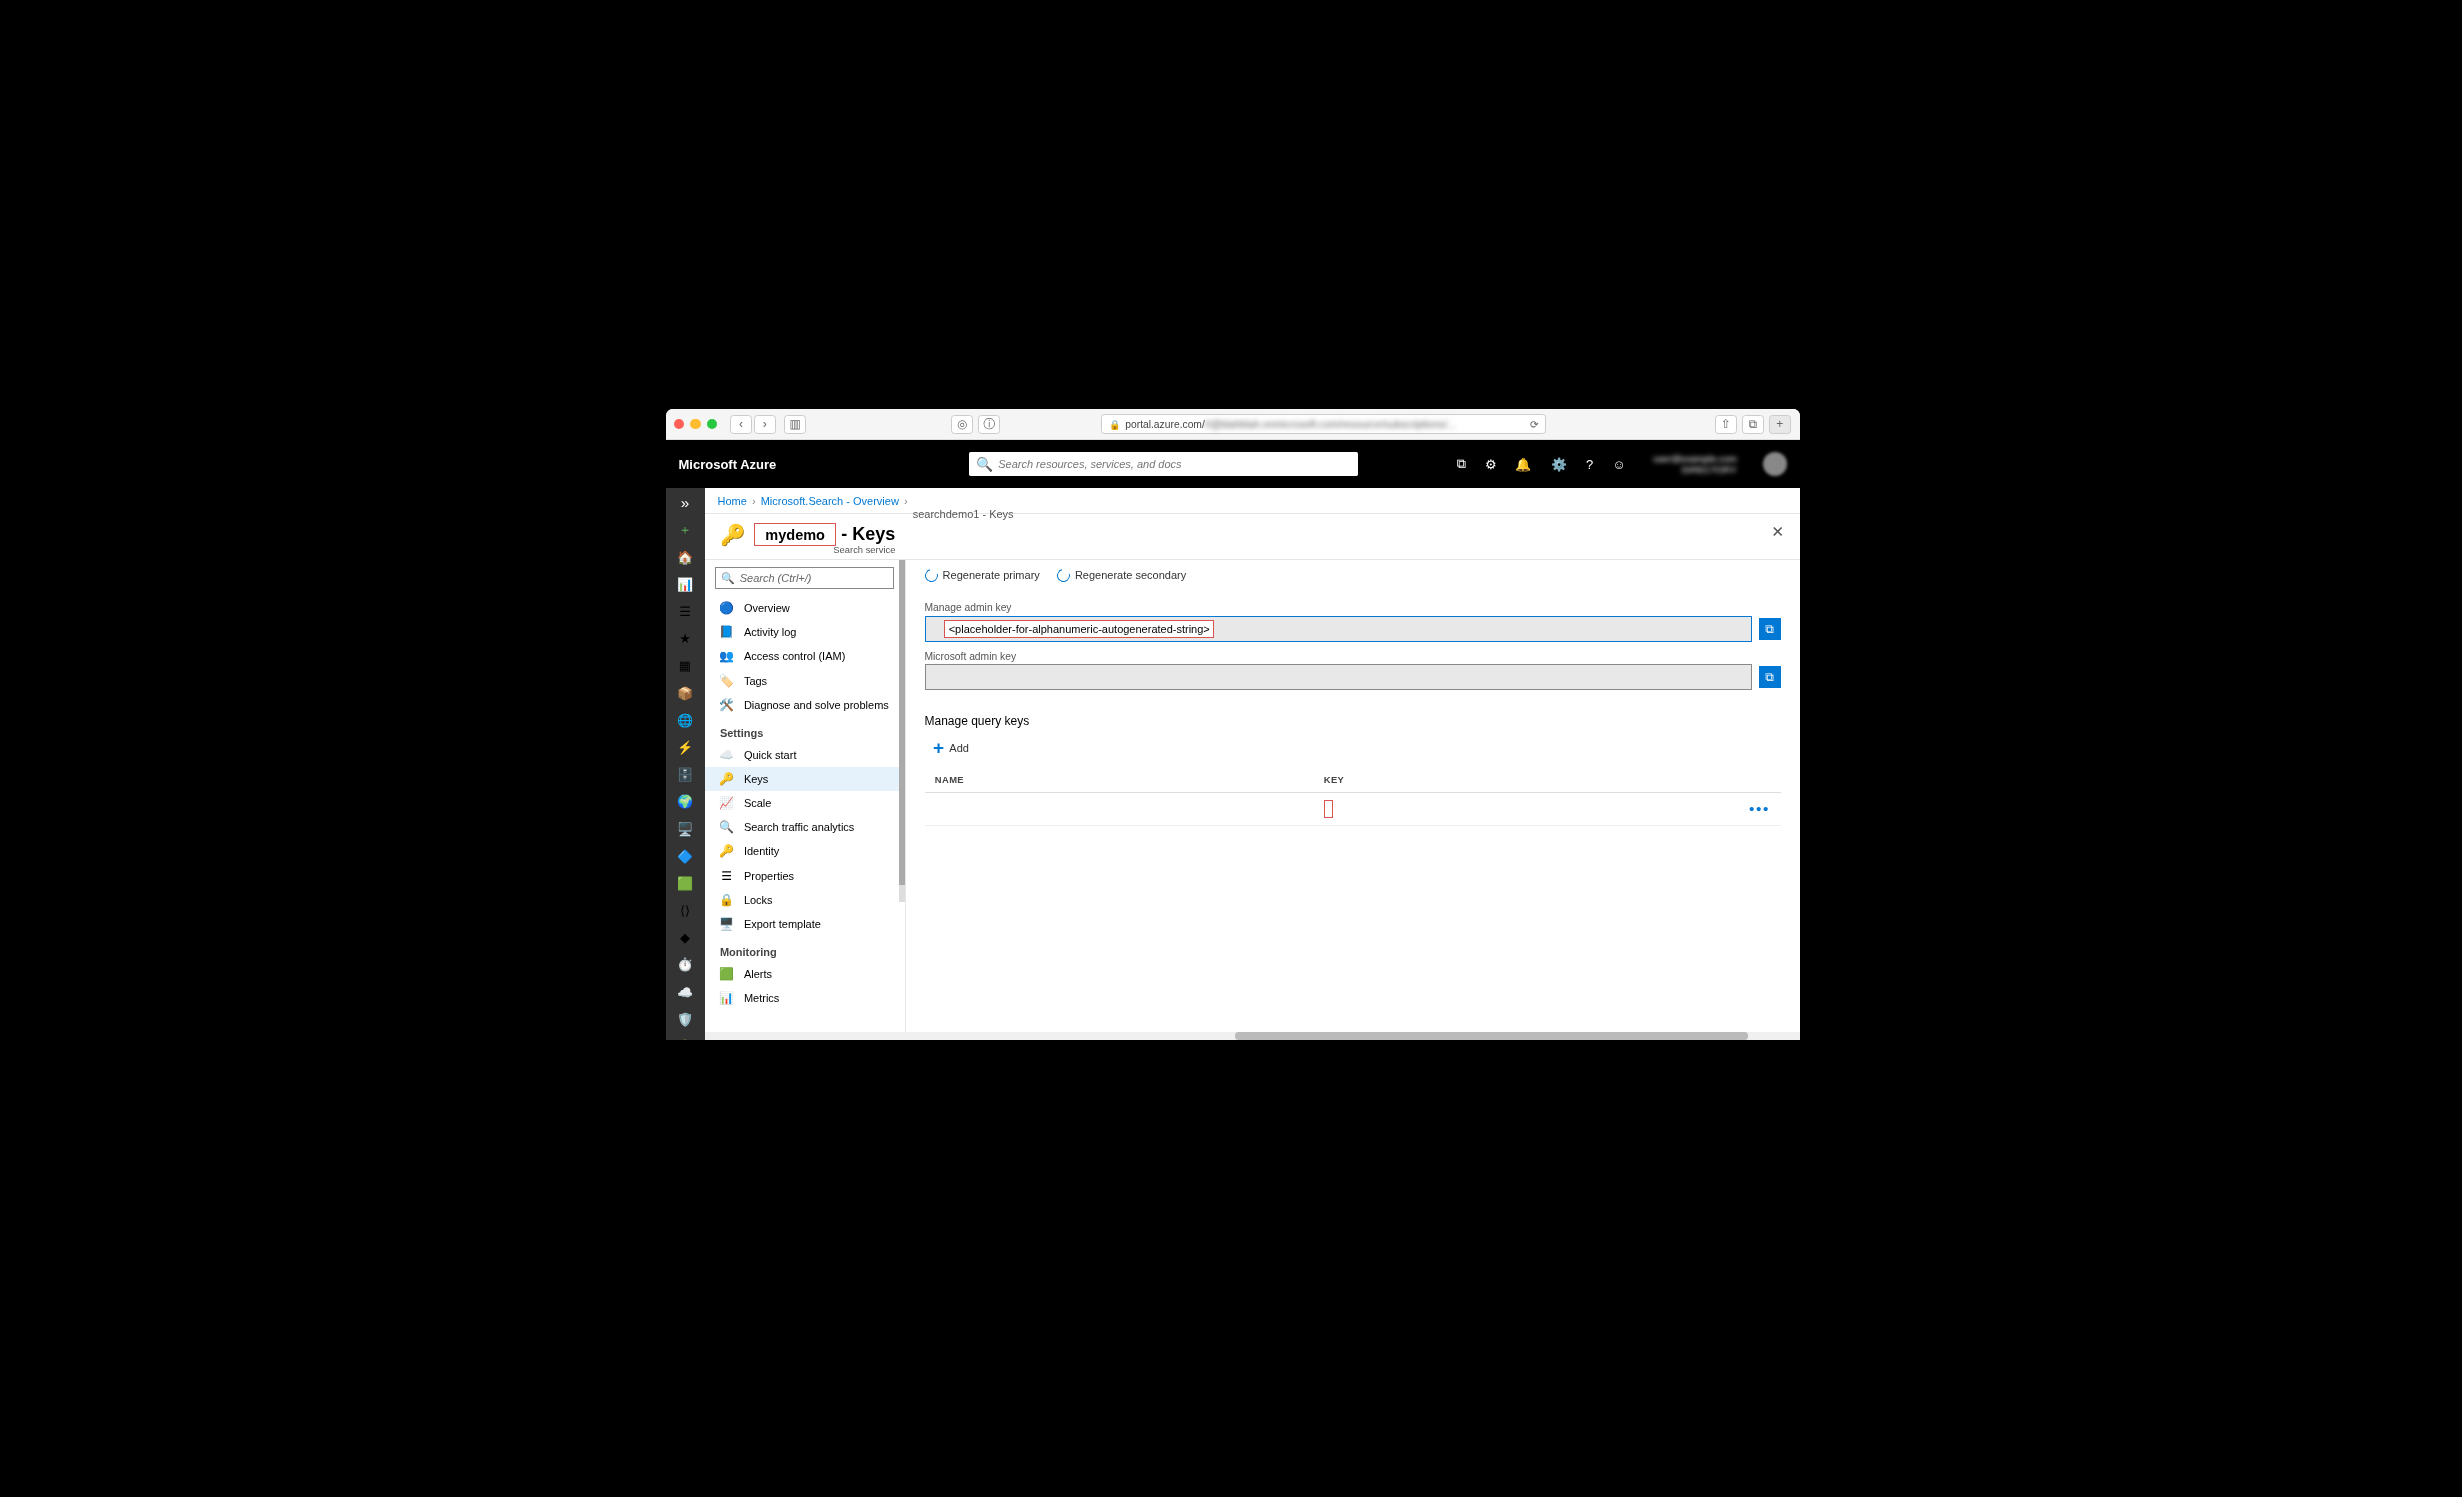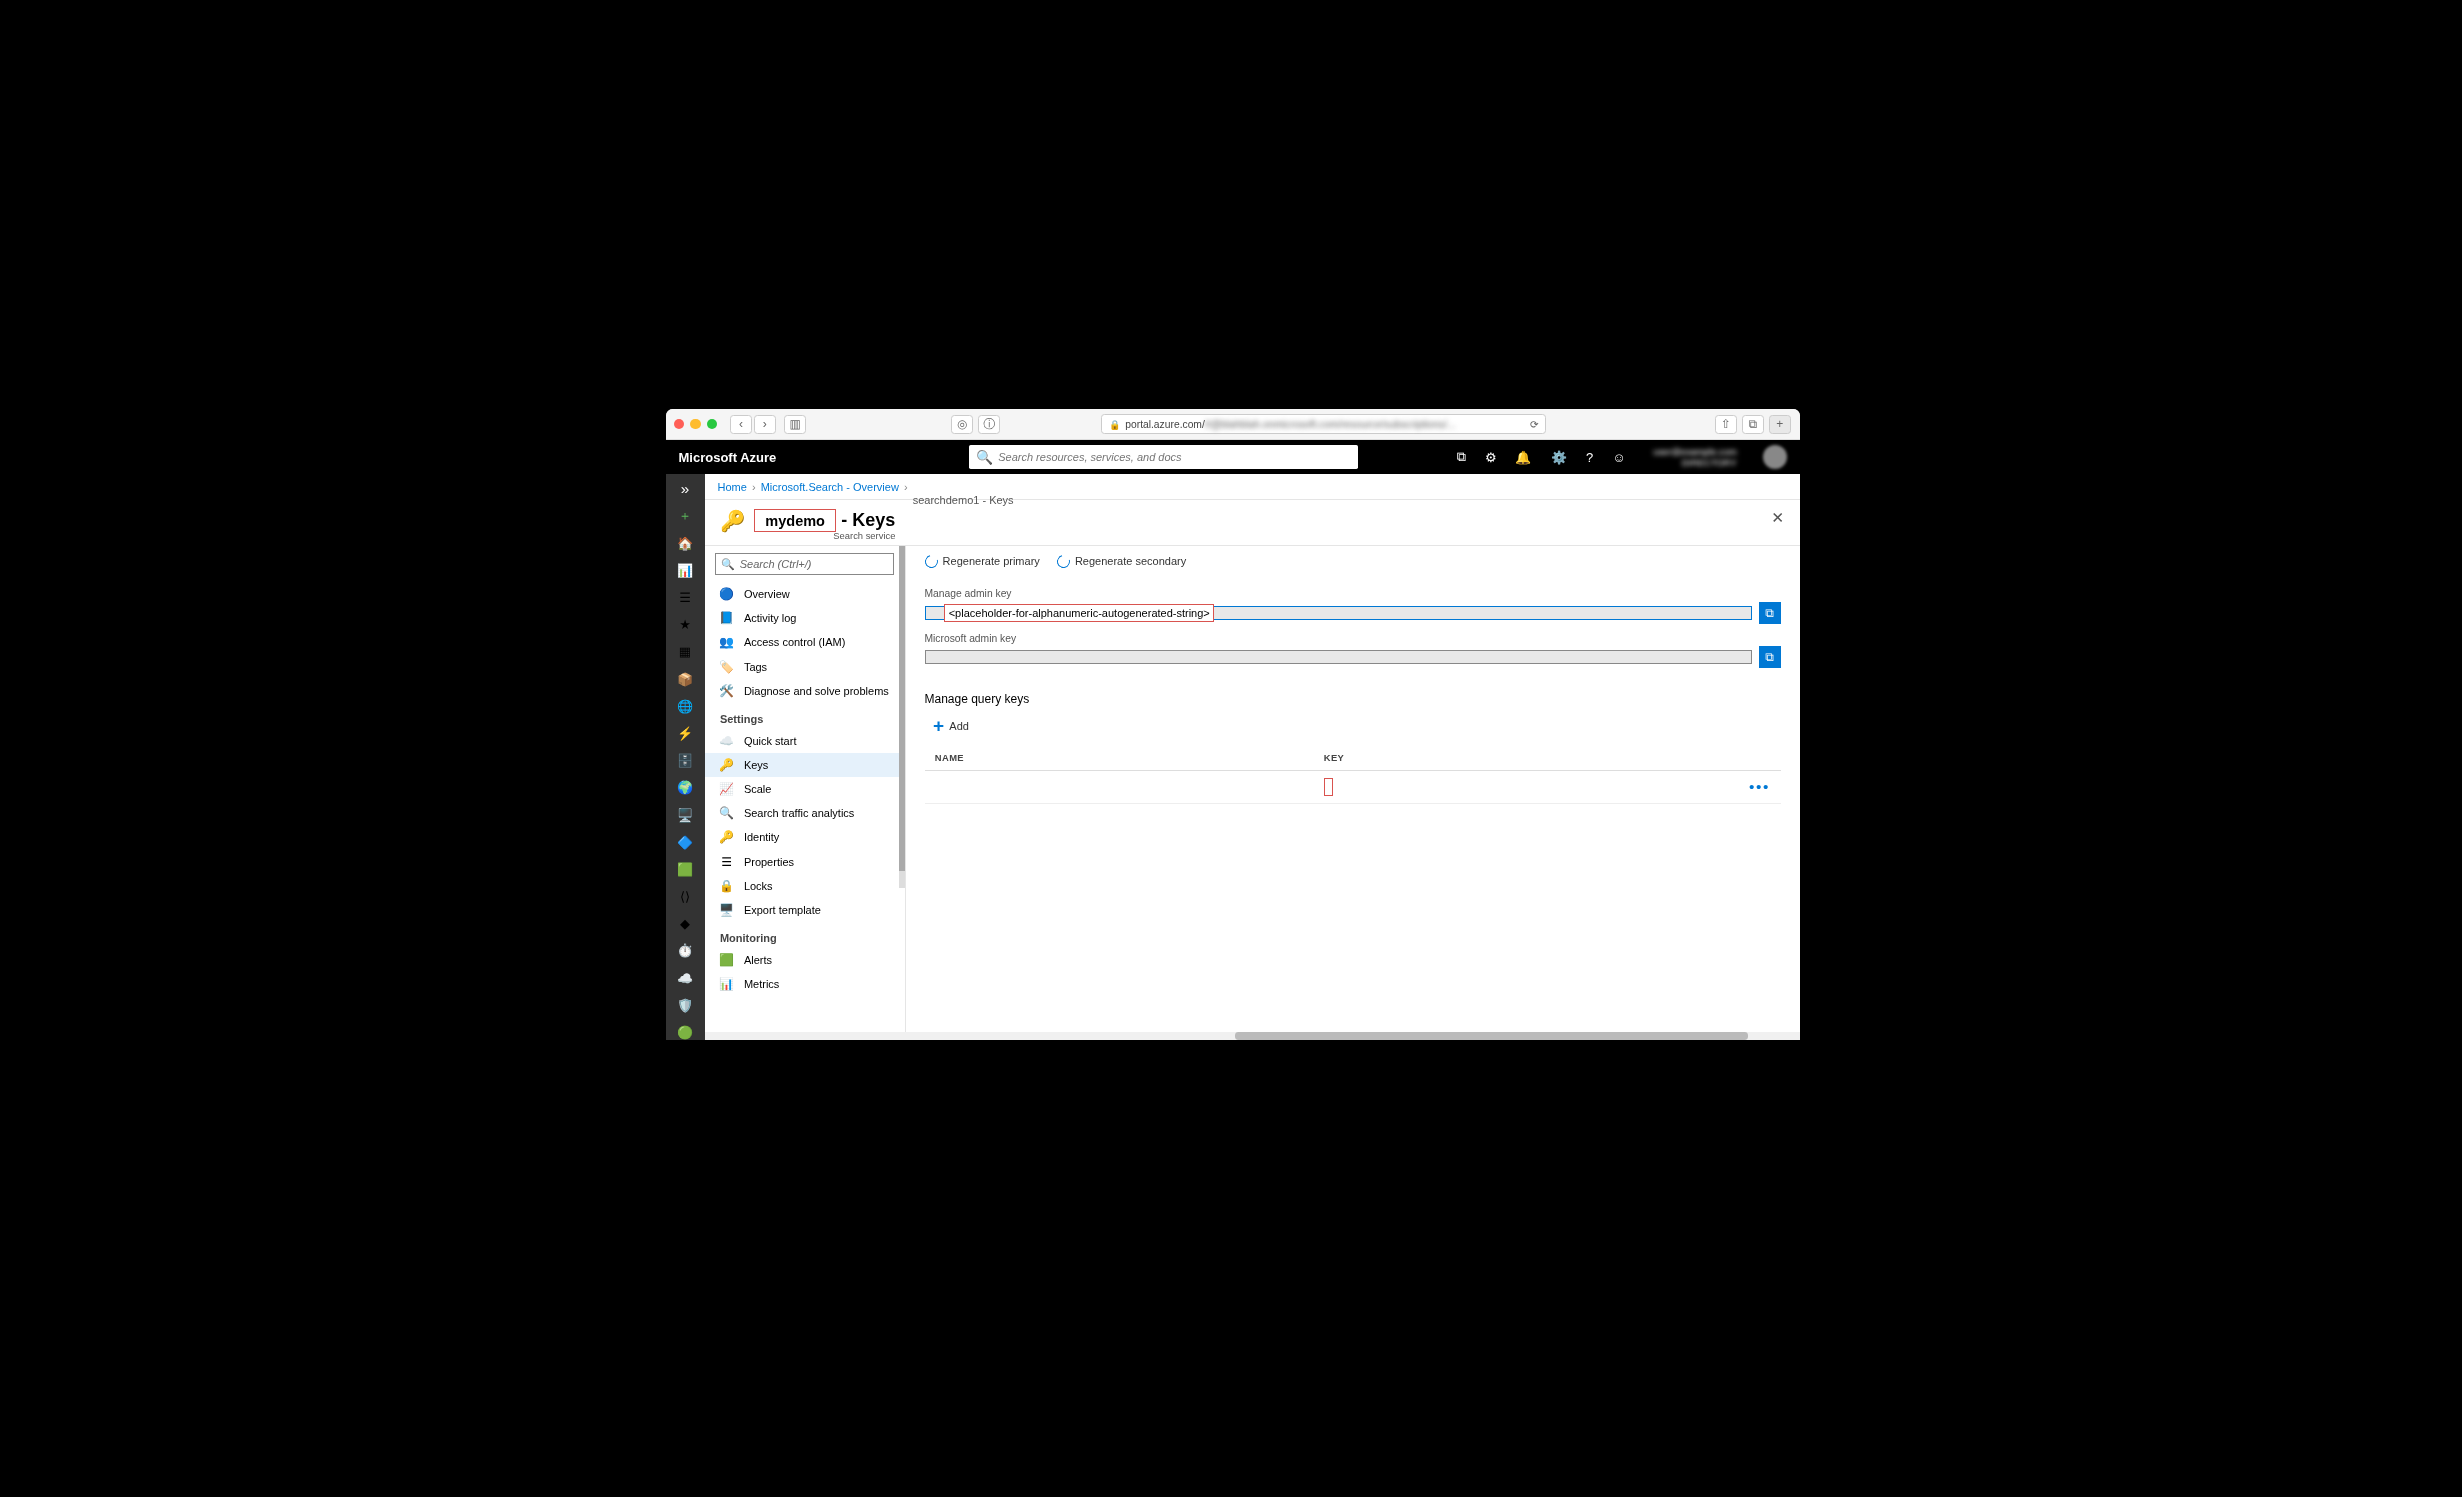--- a/index.html
+++ b/index.html
@@ -10,21 +10,21 @@
 .traffic { display:flex; gap:6px; margin-right:13px; }
 .dot { width:10.3px; height:10.3px; border-radius:50%; }
 .red{background:#ff5f57}.yellow{background:#febc2e}.green{background:#28c840}
 .nav-btns { display:flex; gap:1.7px; margin-right:8.6px; }
 .nav-btn { width:22px; height:19px; border:0.9px solid #ccc; border-radius:3.4px; display:flex; align-items:center; justify-content:center; background:#fff; font-size:12px; color:#666; }
 .url-bar { flex:1; max-width:445px; margin:0 auto; height:20.5px; background:#fff; border:0.9px solid #ccc; border-radius:3.4px; display:flex; align-items:center; padding:0 6.8px; font-size:10.3px; color:#444; }
 .url-bar .lock{margin-right:4.3px;font-size:9.4px}
 .url-blur { filter:blur(2.6px); color:#666; }
 .reload { margin-left:6.8px; color:#666; }
 .chrome-right { display:flex; gap:5.1px; margin-left:auto; }
-.azure-header { height:34px; background:#000; display:flex; align-items:center; color:#fff; padding:0 13px; }
+.azure-header { height:48px; background:#000; display:flex; align-items:center; color:#fff; padding:0 13px; }
 .azure-logo { font-size:13px; font-weight:600; }
 .search-box { margin-left:193px; width:389px; height:24px; background:#fff; border-radius:1.7px; display:flex; align-items:center; padding:0 6.8px; }
 .search-box input { border:none; outline:none; flex:1; font-size:11px; font-style:italic; color:#666; background:transparent; }
 .header-icons { margin-left:auto; display:flex; gap:19px; align-items:center; font-size:13px; }
 .user-info { font-size:9.4px; text-align:right; filter:blur(2.6px); margin-left:8.6px; }
 .avatar { width:24px; height:24px; border-radius:50%; background:#888; margin-left:6.8px; filter:blur(1.7px); }
 .content { display:flex; height:calc(100% - 65px); }
 .icon-rail { width:39px; background:#333; display:flex; flex-direction:column; align-items:center; padding-top:6.8px; gap:12px; font-size:13px; }
 .icon-rail .rail-item { width:15.4px; height:15.4px; display:flex; align-items:center; justify-content:center; }
 .main { flex:1; display:flex; flex-direction:column; overflow:hidden; }
@@ -48,21 +48,21 @@
 .sb-item.active { background:#e5f1fb; }
 .sb-section { padding:10.3px 15.4px 3.4px; font-weight:600; color:#444; }
 .sb-icon { width:13.7px; display:flex; justify-content:center; font-size:12px; }
 .main-pane { flex:1; padding:8.6px 19px; overflow:auto; }
 .toolbar { display:flex; gap:17px; align-items:center; margin-bottom:12px; padding-bottom:8.6px; font-size:11px; }
 .tb-btn { display:flex; align-items:center; gap:5.1px; color:#0078d4; cursor:pointer; }
 .refresh-icon { display:inline-block; width:13px; height:13px; border:1.7px solid #0078d4; border-radius:50%; border-top-color:transparent; transform:rotate(30deg); position:relative; }
 .tb-btn span.label{color:#333}
 .field-label { font-size:10.3px; color:#555; margin-bottom:2.6px; margin-top:8.6px; }
 .key-row { display:flex; align-items:center; gap:6.8px; }
-.key-input { flex:1; height:14px; border:0.9px solid #0078d4; background:#e8e8e8; padding:0 3.4px; display:flex; align-items:center; }
+.key-input { flex:1; height:26px; border:0.9px solid #0078d4; background:#e8e8e8; padding:0 3.4px; display:flex; align-items:center; }
 .key-input.secondary { border-color:#888; }
 .key-redbox { border:1.3px solid #d9534f; padding:1.7px 3.4px; font-size:11px; background:#fff; }
 .copy-btn { width:22px; height:22px; background:#0078d4; color:#fff; display:flex; align-items:center; justify-content:center; font-size:12px; cursor:pointer; }
 .section-title { font-size:12px; margin-top:24px; margin-bottom:8.6px; }
 .add-btn { display:flex; align-items:center; gap:5.1px; margin:6.8px 0 8.6px 8.6px; color:#333; font-size:11px; cursor:pointer; }
 .add-plus { color:#0078d4; font-size:19px; font-weight:bold; }
 .table-head { display:flex; padding:6.8px 10.3px; border-bottom:0.9px solid #ddd; font-size:9.4px; font-weight:600; color:#444; letter-spacing:0.4px; }
 .col-name { flex:0 0 389px; }
 .col-key { flex:1; }
 .table-row { display:flex; padding:6.8px 10.3px; border-bottom:0.9px solid #eee; font-size:11px; align-items:center; }

